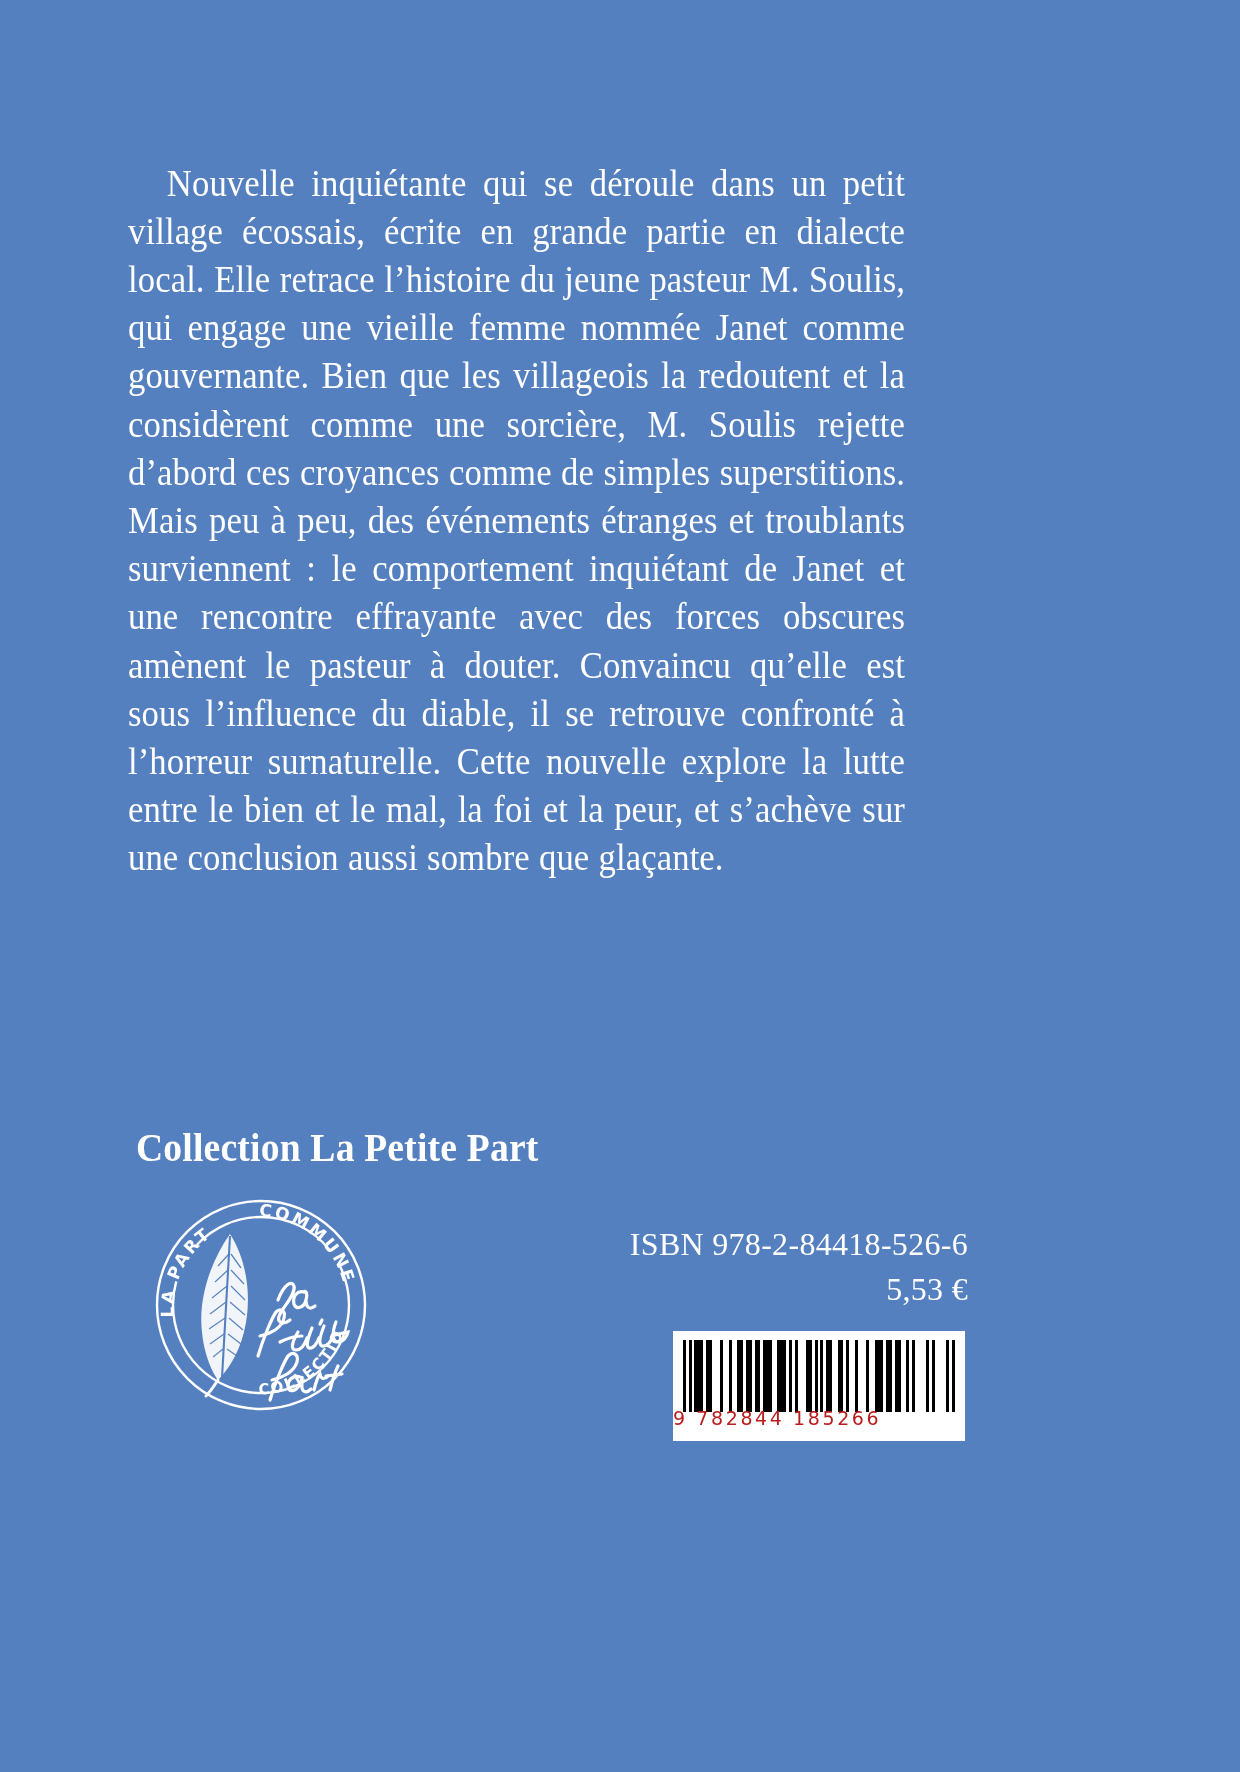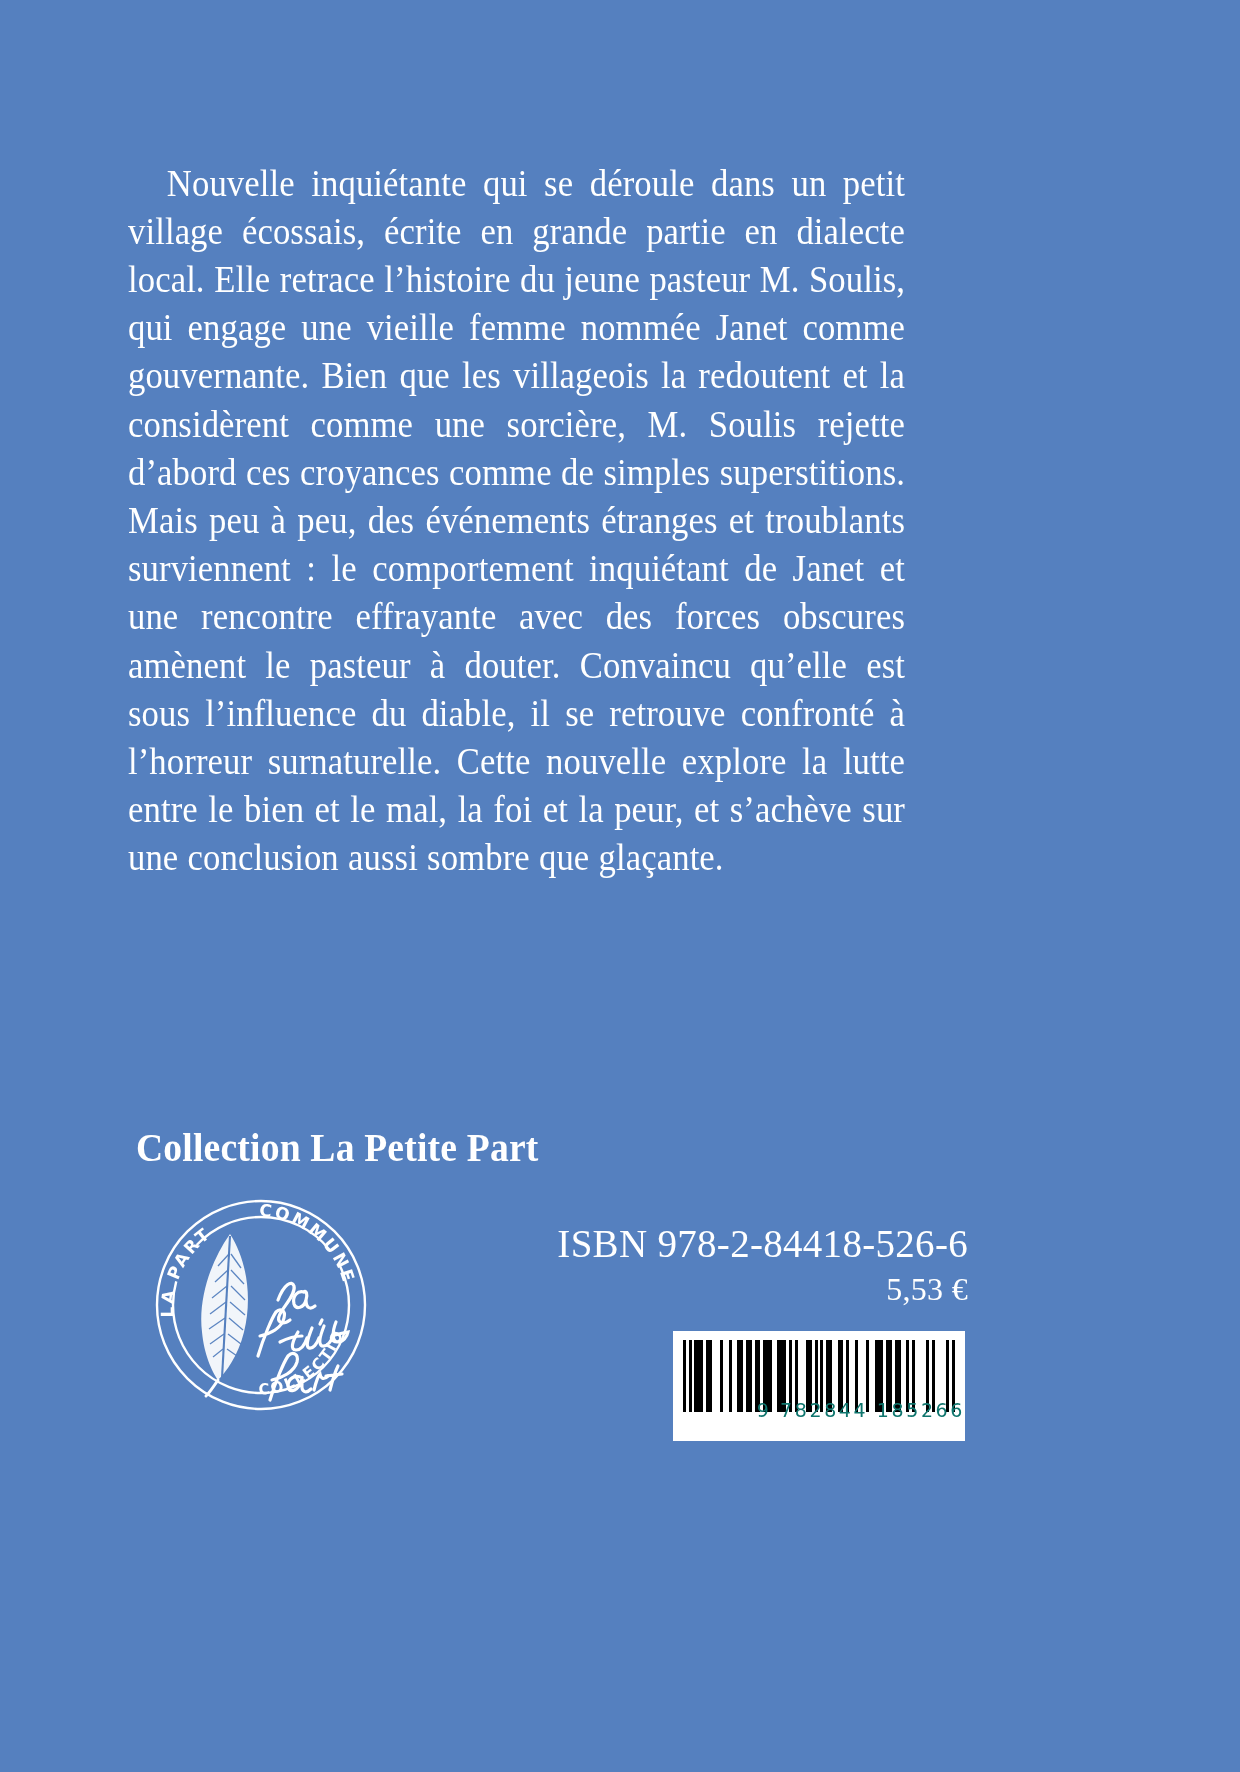--- a/index.html
+++ b/index.html
@@ -67,21 +67,21 @@
 
   
   .isbn-block {
     position: absolute;
     right: 272px;
     top: 1222px;
     width: 420px;
     text-align: right;
   }
   .isbn-line {
-    font-size: 39px;
+    font-size: 32px;
     line-height: 44px;
     letter-spacing: 0.3px;
     white-space: nowrap;
   }
   .price-line {
     font-size: 32px;
     line-height: 46px;
     letter-spacing: 0.3px;
   }
 
@@ -105,23 +105,23 @@
     position: absolute;
     top: 0;
     bottom: 0;
     background: #000000;
     display: block;
   }
   .barcode-digits {
     position: absolute;
     left: 0;
     right: 0;
-    bottom: 20px;
-    text-align: right;
-    color: #0f766e;
+    bottom: 12px;
+    text-align: left;
+    color: #b91c1c;
     font-family: "DejaVu Sans", "Liberation Sans", sans-serif;
     font-size: 19px;
     letter-spacing: 2.6px;
     white-space: nowrap;
   }
 </style>
 </head>
 <body>
 
 <div class="cover">

